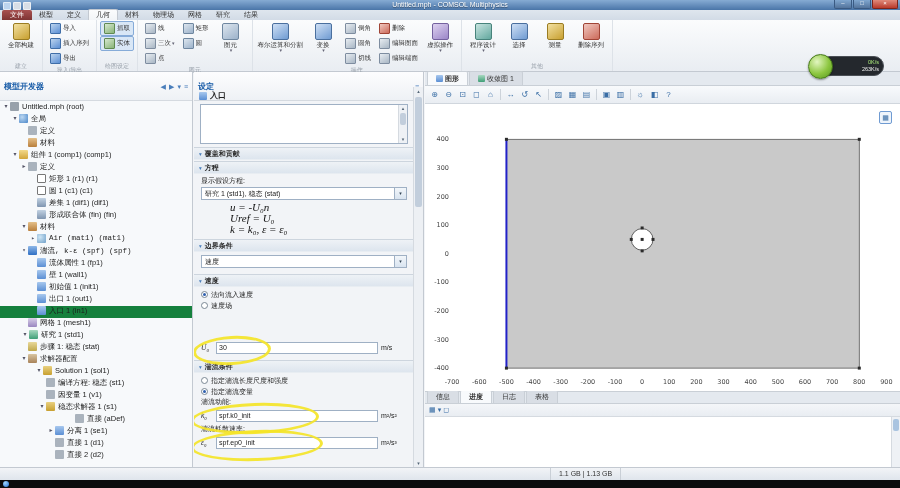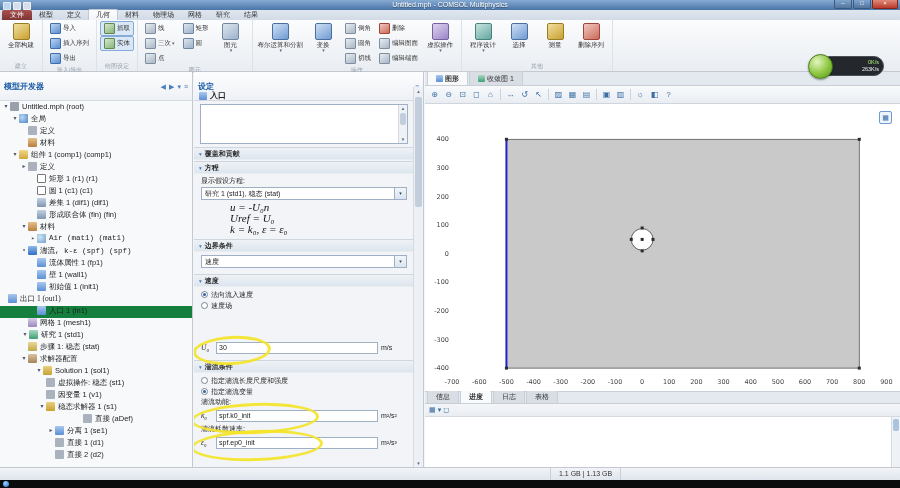--- a/index.html
+++ b/index.html
@@ -454,21 +454,21 @@
         <div class="trow" style="padding-left: 29px;">
           <span class="exp"></span>
           <span class="ticon physics-node-icon"></span>
           <span class="tlabel">壁 1 (wall1)</span>
         </div>
         <div class="trow" style="padding-left: 29px;">
           <span class="exp"></span>
           <span class="ticon physics-node-icon"></span>
           <span class="tlabel">初始值 1 (init1)</span>
         </div>
-        <div class="trow" style=" font-family: Liberation Serif, serif;">
+        <div class="trow" style="padding-left: 29px;">
           <span class="exp"></span>
           <span class="ticon physics-node-icon"></span>
           <span class="tlabel">出口 1 (out1)</span>
         </div>
         <div class="trow selected" style="padding-left: 29px;">
           <span class="exp"></span>
           <span class="ticon physics-node-icon"></span>
           <span class="tlabel">入口 1 (in1)</span>
         </div>
         <div class="trow" style="padding-left: 20px;">
@@ -492,33 +492,33 @@
           <span class="tlabel">求解器配置</span>
         </div>
         <div class="trow" style="padding-left: 35px;">
           <span class="exp">▾</span>
           <span class="ticon solution-icon"></span>
           <span class="tlabel">Solution 1 (sol1)</span>
         </div>
         <div class="trow" style="padding-left: 38px;">
           <span class="exp"></span>
           <span class="ticon compile-icon"></span>
-          <span class="tlabel">虚拟操作: 稳态 (st1)</span>
+          <span class="tlabel">编译方程: 稳态 (st1)</span>
         </div>
         <div class="trow" style="padding-left: 38px;">
           <span class="exp"></span>
           <span class="ticon variables-icon"></span>
           <span class="tlabel">因变量 1 (v1)</span>
         </div>
         <div class="trow" style="padding-left: 38px;">
           <span class="exp">▾</span>
           <span class="ticon solver-icon"></span>
           <span class="tlabel">稳态求解器 1 (s1)</span>
         </div>
-        <div class="trow" style="padding-left: 75px;">
+        <div class="trow" style="padding-left: 47px; margin-left: 20px;">
           <span class="exp"></span>
           <span class="ticon direct-icon"></span>
           <span class="tlabel">直接 (aDef)</span>
         </div>
         <div class="trow" style="padding-left: 47px;">
           <span class="exp">▸</span>
           <span class="ticon segregated-icon"></span>
           <span class="tlabel">分离 1 (se1)</span>
         </div>
         <div class="trow" style="padding-left: 47px;">

